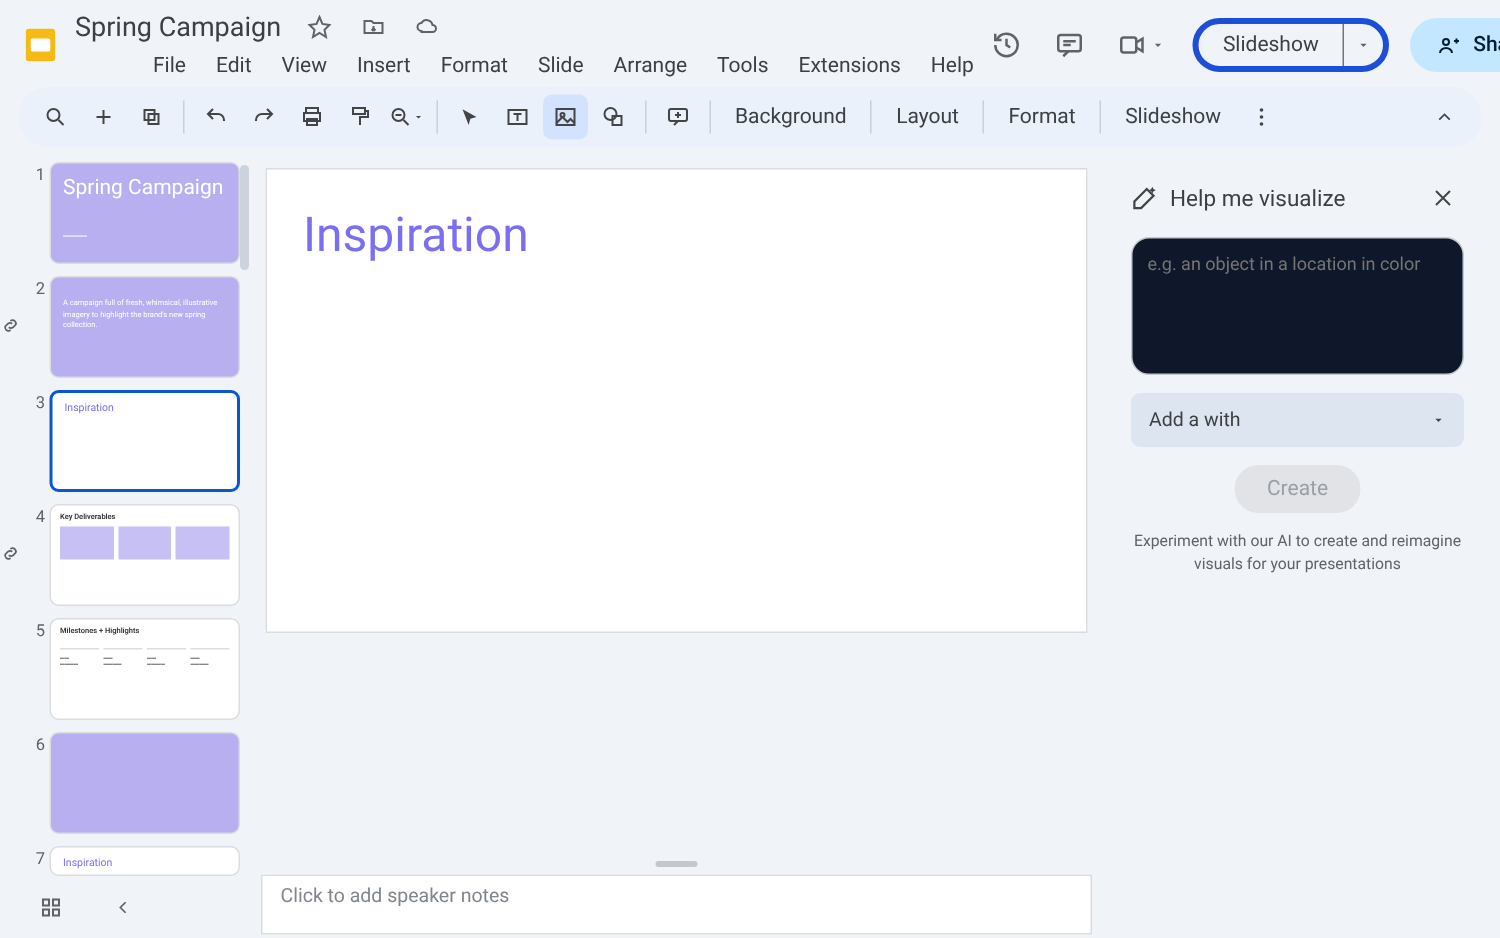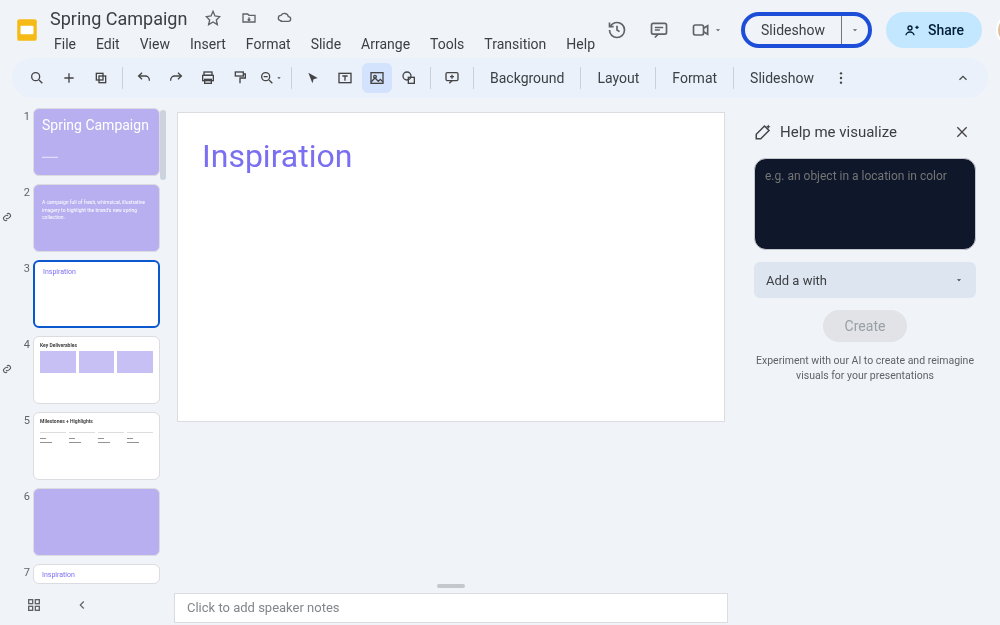--- a/index.html
+++ b/index.html
@@ -4,21 +4,21 @@
 <style>
 * { box-sizing: border-box; margin: 0; padding: 0; }
 body { font-family: "Google Sans", Roboto, Arial, sans-serif; background: #f0f4f9; width: 1000px; height: 625px; overflow: hidden; color: #3c4043; }
 .titlebar { display: flex; align-items: center; padding: 8px 14px 0 14px; height: 52px; }
 .logo { width: 36px; height: 36px; display:flex; align-items:center; justify-content:center; border-radius:4px; margin-right:6px;}
 .logo svg { width:26px; height:26px;}
 .doc-area { flex:1; display:flex; flex-direction:column; }
 .docrow { display:flex; align-items:center; gap:8px; }
 .docname { font-size:18px; color:#3c4043; padding:2px 4px;}
 .icon-btn { width:28px; height:28px; display:flex; align-items:center; justify-content:center; border-radius:50%; cursor:pointer; color:#5f6368;}
-.menubar { display:flex; gap:4px; margin-top:0px;}
+.menubar { display:flex; gap:4px; margin-top:0px;margin-left:48px;}
 .menu-item { font-size:14px; padding:4px 8px; border-radius:4px; cursor:pointer; color:#3c4043;}
 .right-actions { display:flex; align-items:center; gap:14px; padding-right:4px;}
 .pill-split { display:flex; border:4px solid #1d4ed8; border-radius:20px; overflow:hidden; height:36px;}
 .pill-split .seg { padding:0 16px; display:flex; align-items:center; font-size:14px; cursor:pointer; color:#3c4043;}
 .pill-split .seg:first-child { border-right:1px solid #747775;}
 .pill-split .seg.caret { padding:0 8px;}
 .share-btn { background:#c2e7ff; border-radius:20px; height:36px; padding:0 18px; display:flex; align-items:center; gap:8px; font-size:14px; font-weight:500; cursor:pointer; color:#001d35;}
 .avatar { width:32px; height:32px; border-radius:50%; background: linear-gradient(135deg,#e6c8a8,#d4a27a); border:2px solid #fff;}
 .toolbar { margin:6px 12px; background:#eaf1fb; border-radius:24px; height:40px; display:flex; align-items:center; padding:0 10px; gap:2px;}
 .tbtn { width:30px; height:30px; display:flex; align-items:center; justify-content:center; border-radius:6px; cursor:pointer; color:#444;}
@@ -37,21 +37,21 @@
 .thumb.purple { background:#b8aff0;}
 .link-badge { position:absolute; left:-18px; top:26px; width:14px; height:14px; color:#5f6368;}
 .thumbs-scroll-ind { position:absolute; right:2px; top:6px; width:6px; height:70px; background:#cdd3dc; border-radius:3px;}
 
 .canvas-area { flex:1; display:flex; flex-direction:column; padding:0 12px 0 6px;}
 .canvas-wrap { flex:1; display:flex; justify-content:center; align-items:flex-start; padding-top:8px;}
 .canvas { width:548px; height:310px; background:#fff; border:1px solid #dadce0; position:relative;}
 .canvas .heading { position:absolute; left:24px; top:24px; font-size:32px; color:#7a6ff0; font-weight:400;}
 .resize-bar { height:14px; display:flex; justify-content:center; align-items:center;}
 .resize-handle { width:28px; height:4px; background:#c4c7cc; border-radius:2px; cursor:row-resize;}
-.notes { background:#fff; border:1px solid #dadce0; border-radius:0; height:30px; padding:6px 12px; font-size:13px; color:#80868b; margin-bottom:2px;}
+.notes { background:#fff; border:1px solid #dadce0; border-radius:0; height:40px; padding:6px 12px; font-size:13px; color:#80868b; margin-bottom:2px;}
 
 .sidepanel { width:250px; background:#f0f4f9; border-radius:14px; margin:0 10px 10px 0; padding:14px; display:flex; flex-direction:column; gap:12px;}
 .sp-header { display:flex; align-items:center; justify-content:space-between;}
 .sp-title { display:flex; align-items:center; gap:8px; font-size:15px; color:#3c4043;}
 .sp-textarea { background:#0f172a; border:1px solid #c4c7cc; border-radius:12px; height:92px; padding:10px; font-size:12px; color:#80868b; resize:none; font-family:inherit;}
 .sp-style { background:#dde5f0; border-radius:6px; height:36px; display:flex; align-items:center; justify-content:space-between; padding:0 12px; font-size:13px; cursor:pointer; color:#3c4043;}
 .sp-create { align-self:center; background:#e1e3e6; color:#9aa0a6; border-radius:20px; padding:8px 22px; font-size:14px; cursor:not-allowed;}
 .sp-hint { font-size:10.5px; text-align:center; color:#5f6368; line-height:1.4;}
 
 .bottombar { position:absolute; bottom:0; left:0; right:0; height:40px; display:flex; align-items:center; padding:0 20px; gap:20px;}
@@ -103,21 +103,21 @@
     </div>
     <div class="menubar">
       <div class="menu-item">File</div>
       <div class="menu-item">Edit</div>
       <div class="menu-item">View</div>
       <div class="menu-item">Insert</div>
       <div class="menu-item">Format</div>
       <div class="menu-item">Slide</div>
       <div class="menu-item">Arrange</div>
       <div class="menu-item">Tools</div>
-      <div class="menu-item">Transition</div>
+      <div class="menu-item">Extensions</div>
       <div class="menu-item">Help</div>
     </div>
   </div>
   <div class="right-actions">
     <div class="icon-btn">
         <svg width="20" height="20" viewBox="0 0 24 24" fill="none" stroke="#5f6368" stroke-width="2">
           <path d="M3 12a9 9 0 109-9 9 9 0 00-8 5"></path>
           <path d="M3 3v5h5"></path>
           <path d="M12 7v5l3 2"></path>
         </svg>

